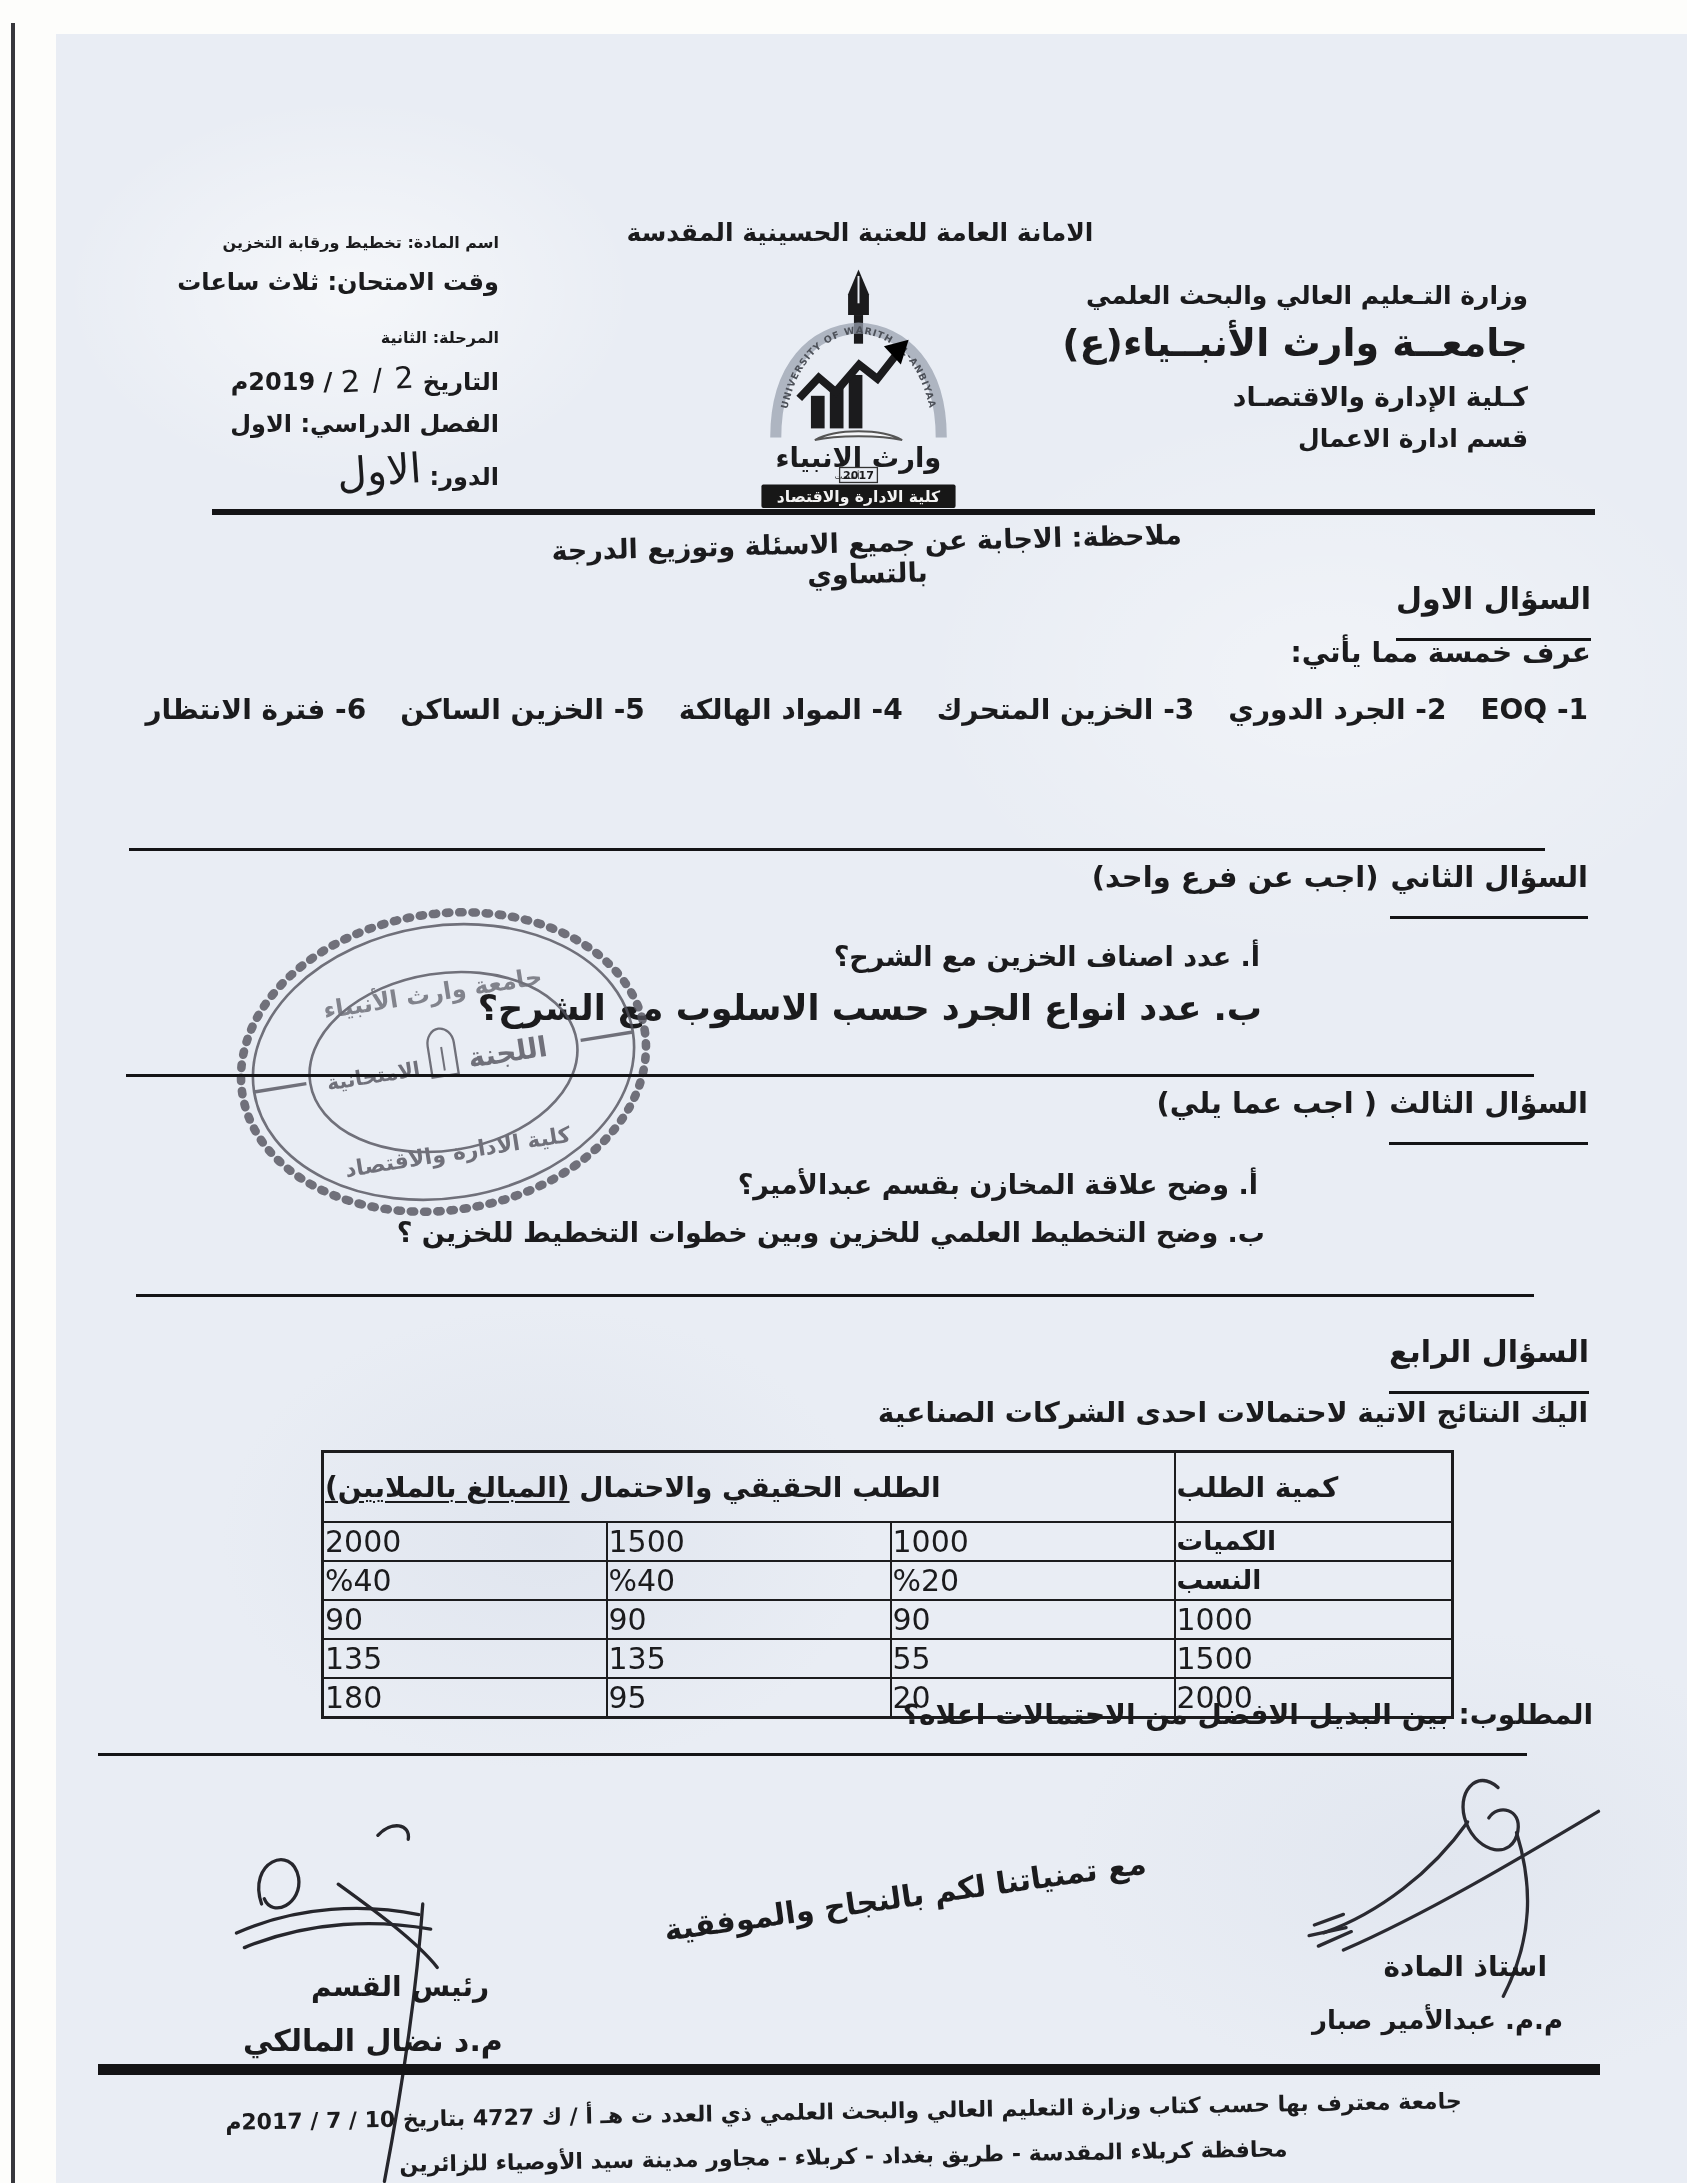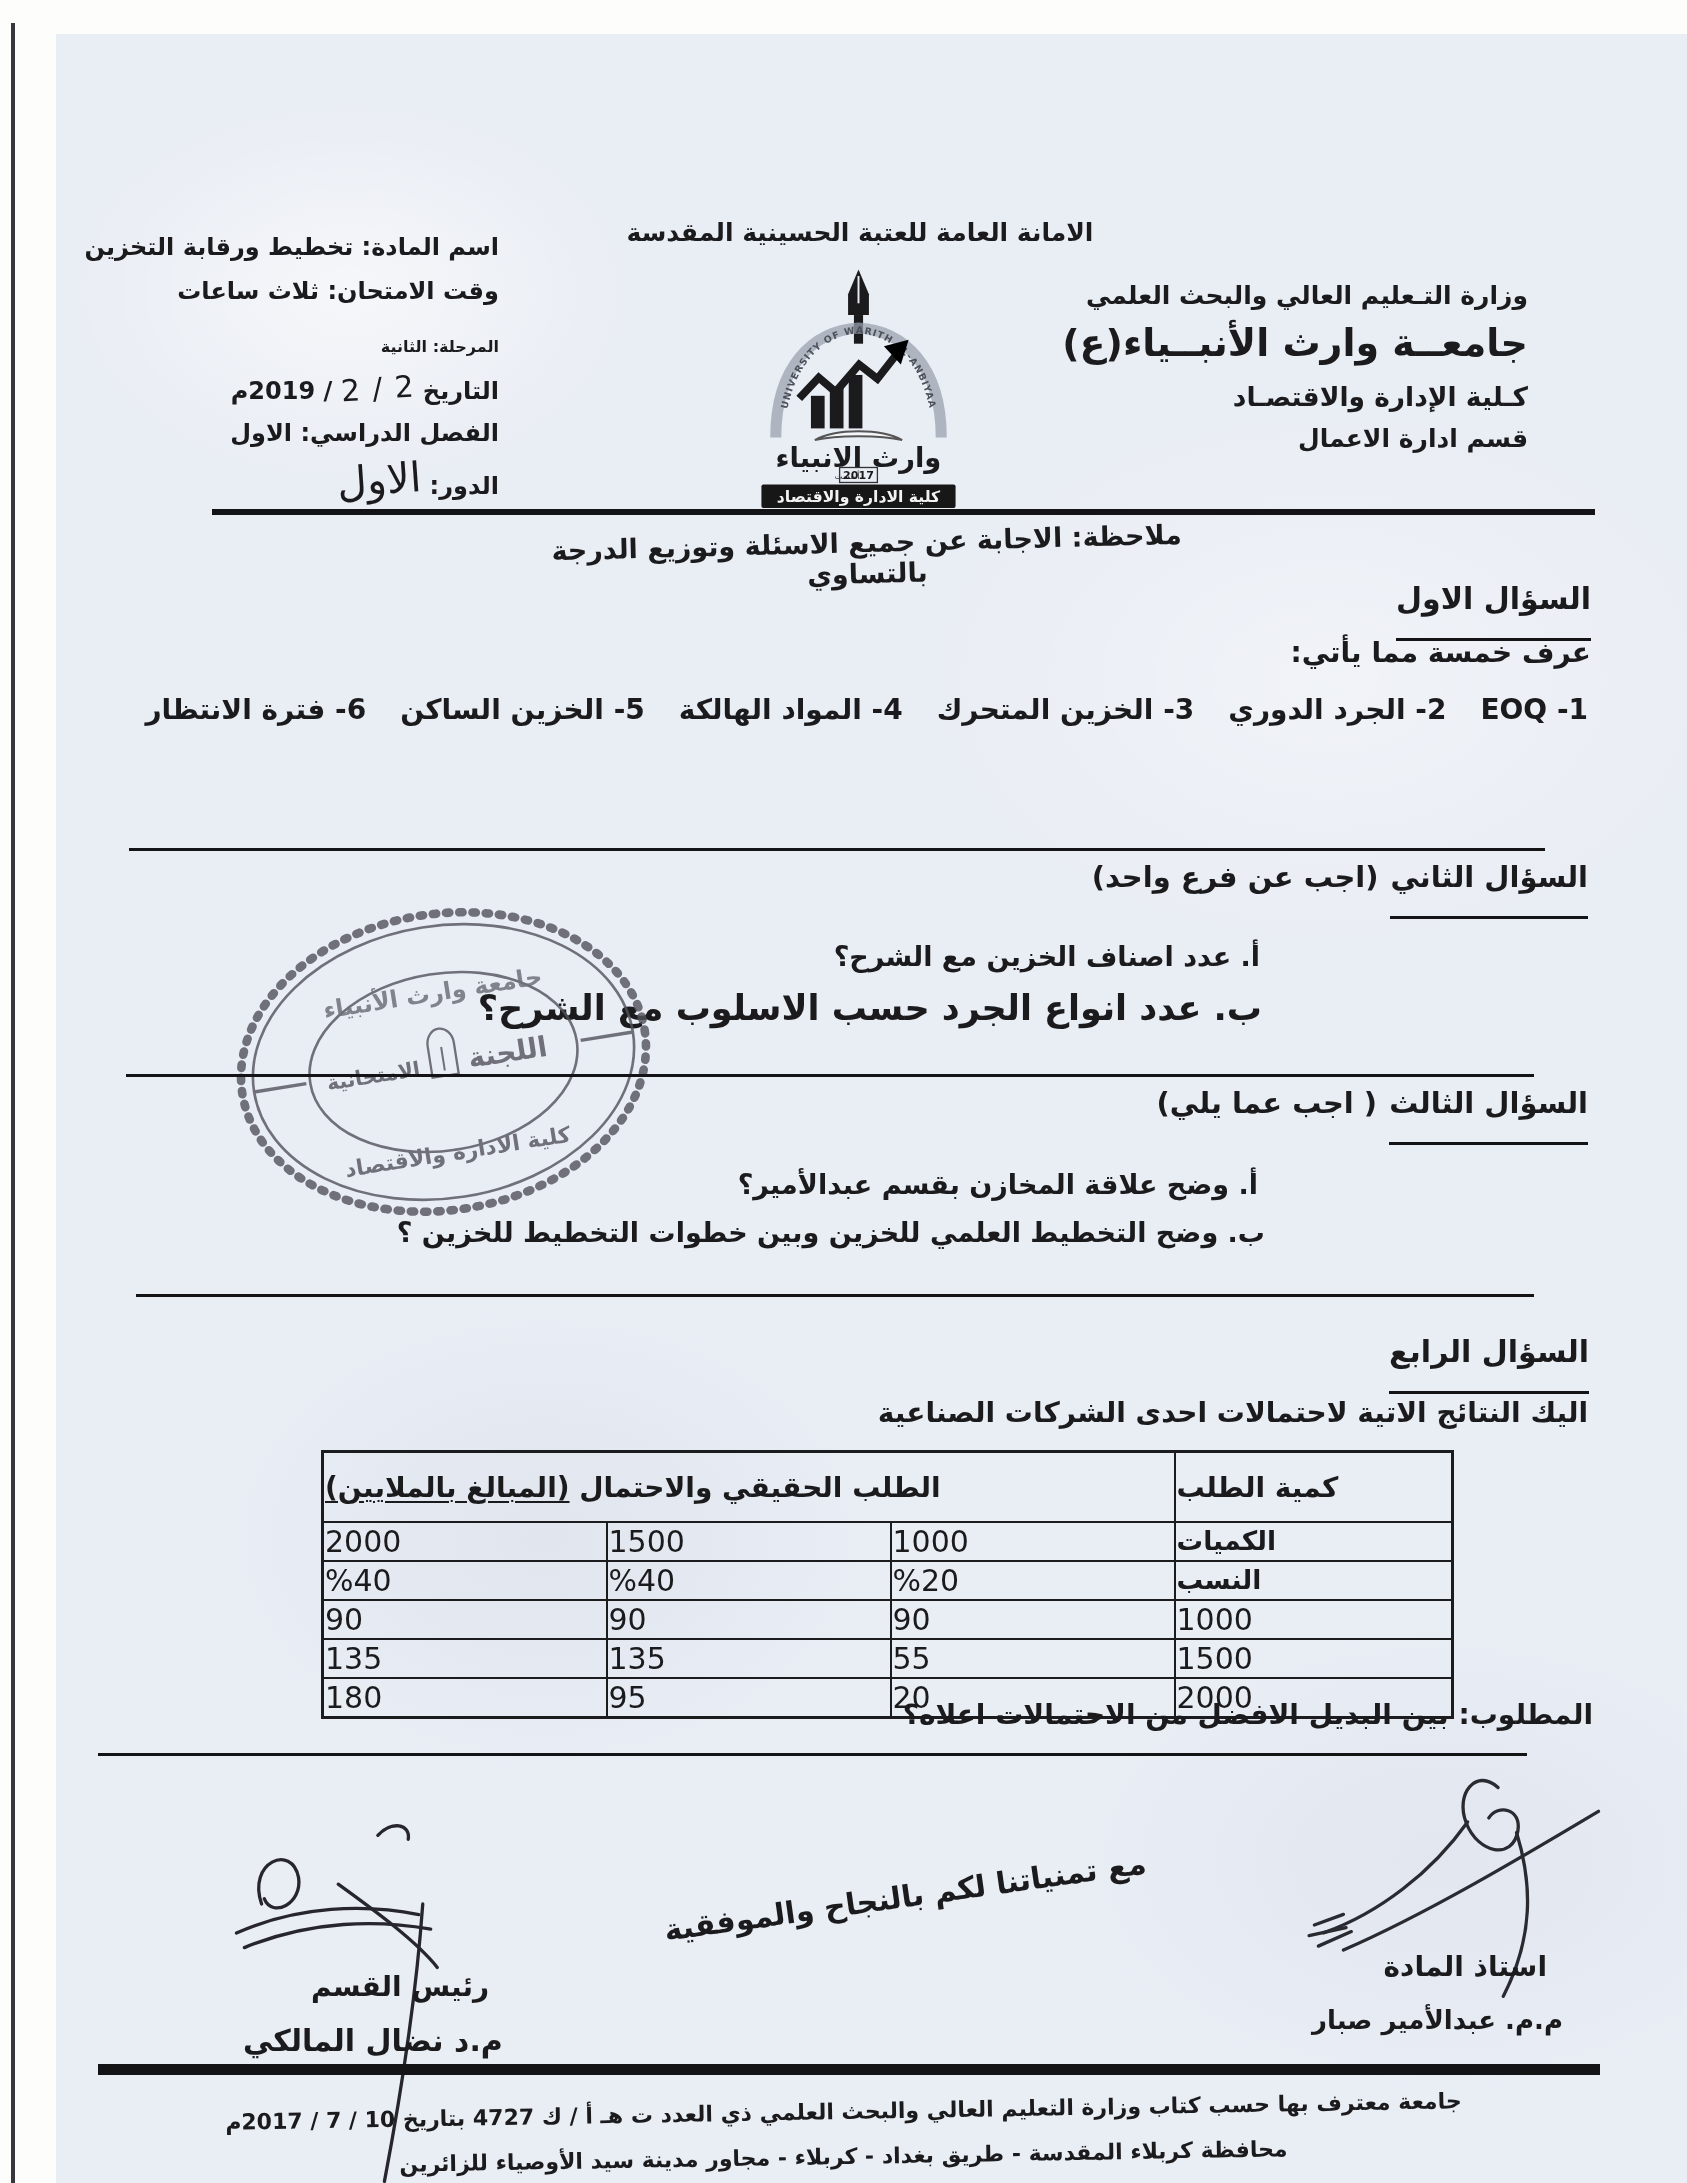--- a/index.html
+++ b/index.html
@@ -71,21 +71,21 @@
   </svg>
 
   <div class="abs rtl-right" style="right:159px;top:281px;">
     <div class="b" style="font-size:25px;">وزارة التـعليم العالي والبحث العلمي</div>
     <div class="b" style="font-size:38px;margin-top:10.6px;">جامعــة وارث الأنبــياء(ع)</div>
     <div class="b" style="font-size:26.5px;margin-top:16px;">كـلية الإدارة والاقتصـاد</div>
     <div class="b" style="font-size:25px;margin-top:12px;">قسم ادارة الاعمال</div>
   </div>
 
   <div class="abs rtl-right" style="right:1188px;top:233px;">
-    <div class="b" style="font-size:24px;">اسم المادة: تخطيط ورقابة التخزين</div>
+    <div class="b" style="font-size:16px;">اسم المادة: تخطيط ورقابة التخزين</div>
     <div class="b" style="font-size:24px;margin-top:16px;">وقت الامتحان: ثلاث ساعات</div>
     <div class="b" style="font-size:16px;margin-top:32px;">المرحلة: الثانية</div>
     <div class="b" style="font-size:24px;margin-top:14.6px;">
       <span>التاريخ</span>
       <span class="hand" style="font-size:30px;">2 / 2</span>
       <span>/ 2019م</span>
     </div>
     <div class="b" style="font-size:24px;margin-top:13.2px;">الفصل الدراسي: الاول</div>
     <div class="b" style="font-size:24px;margin-top:9.3px;">
       <span>الدور:</span>

